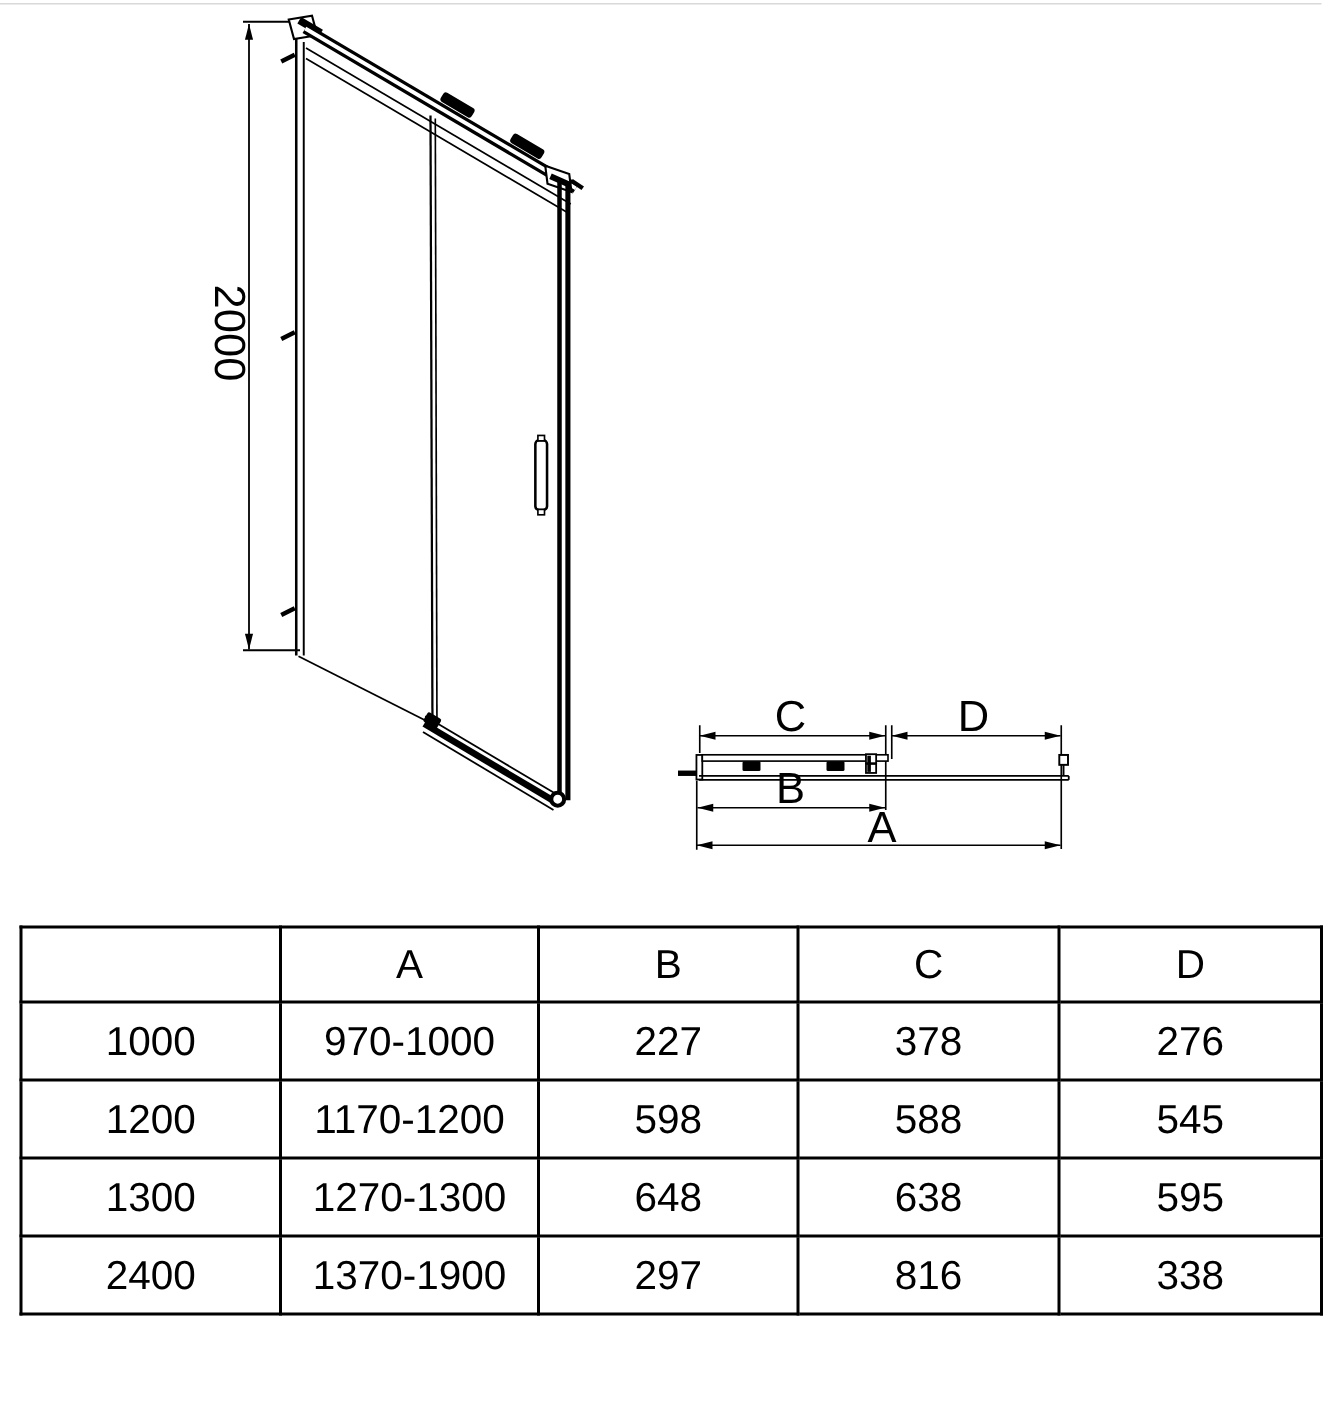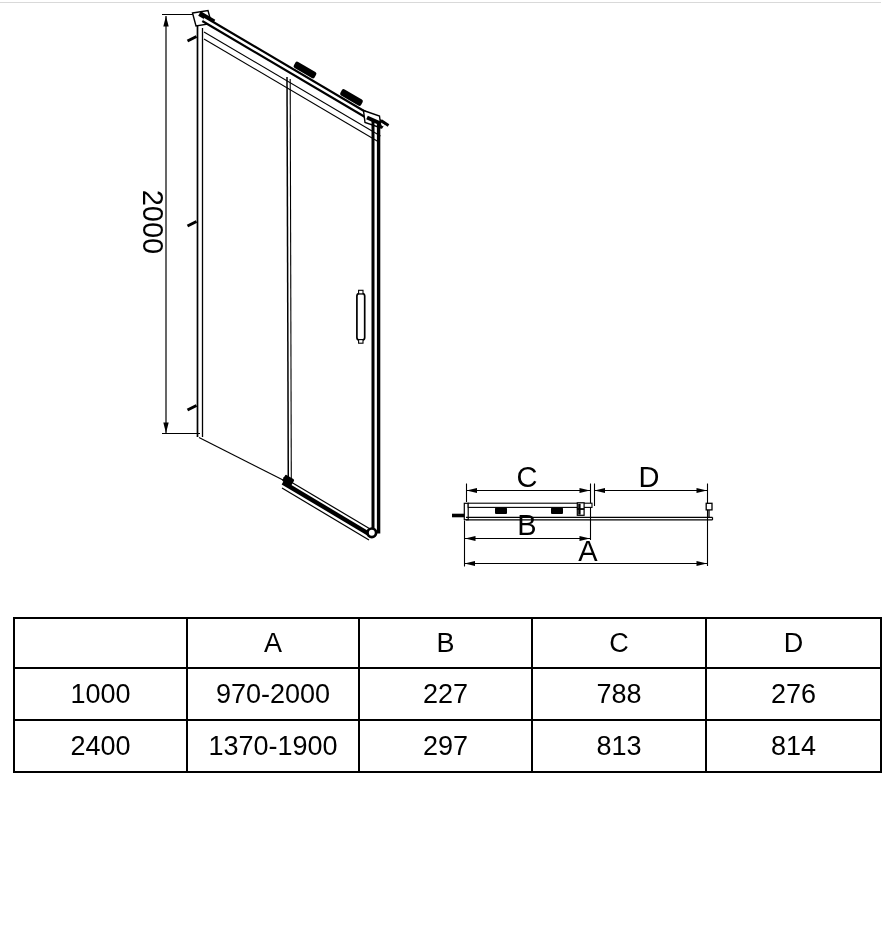--- a/index.html
+++ b/index.html
@@ -151,27 +151,41 @@
     <tbody>
       <tr class="hdr">
         <th></th>
         <th>A</th>
         <th>B</th>
         <th>C</th>
         <th>D</th>
       </tr>
       <tr class="datarow">
         <td>1000</td>
-        <td>970-2000</td>
+        <td>970-1000</td>
         <td>227</td>
-        <td>788</td>
+        <td>378</td>
         <td>276</td>
+      </tr>
+      <tr class="datarow">
+        <td>1200</td>
+        <td>1170-1200</td>
+        <td>598</td>
+        <td>588</td>
+        <td>545</td>
+      </tr>
+      <tr class="datarow">
+        <td>1300</td>
+        <td>1270-1300</td>
+        <td>648</td>
+        <td>638</td>
+        <td>595</td>
       </tr>
       <tr class="datarow">
         <td>2400</td>
         <td>1370-1900</td>
         <td>297</td>
-        <td>813</td>
-        <td>814</td>
+        <td>816</td>
+        <td>338</td>
       </tr>
     </tbody>
   </table>
 </div>
 
 </body></html>

